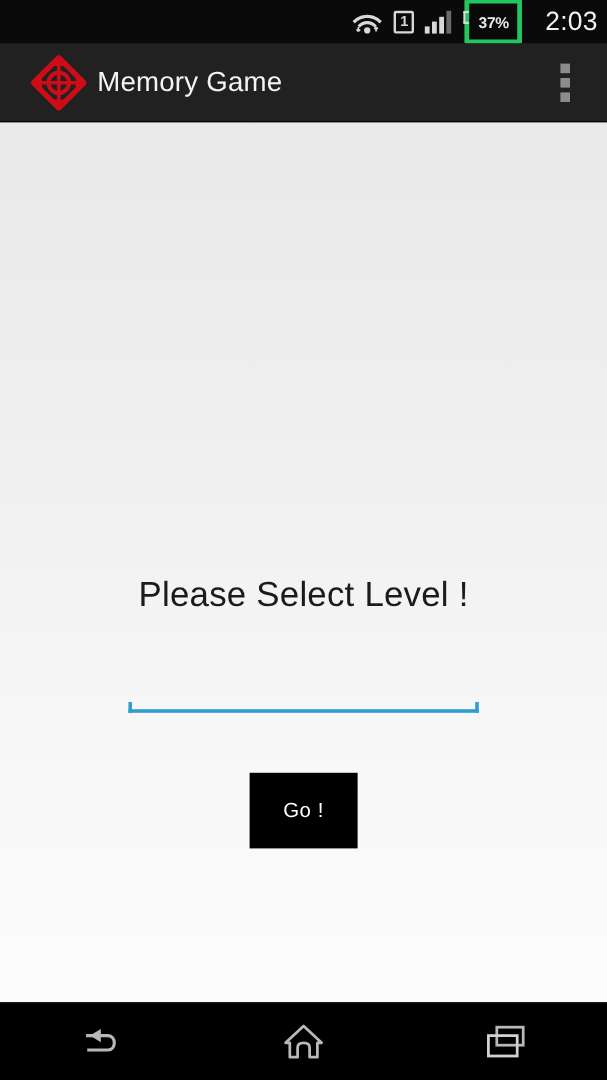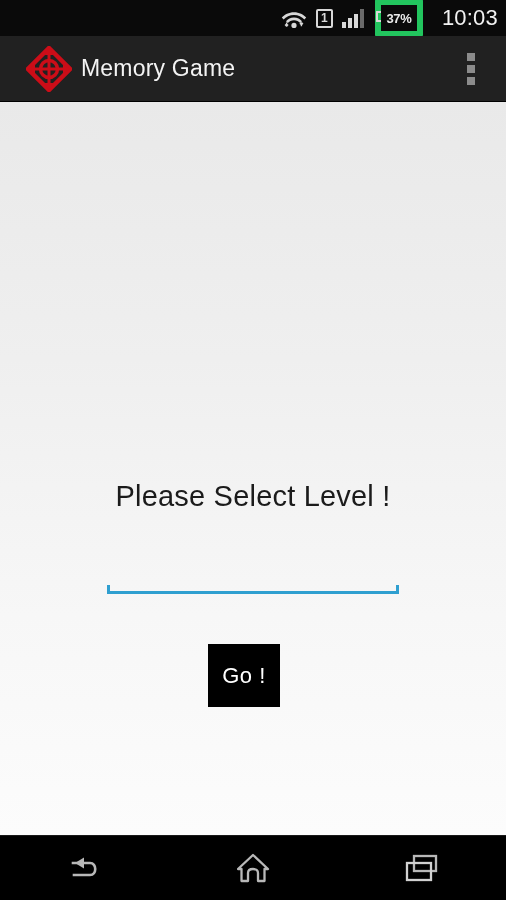--- a/index.html
+++ b/index.html
@@ -41,21 +41,21 @@
   #signal-bars i:nth-child(1){ height:6px; }
   #signal-bars i:nth-child(2){ height:10px; }
   #signal-bars i:nth-child(3){ height:14px; }
   #signal-bars i:nth-child(4){ height:19px; background:#6a6a6a; }
   #battery {
     display:flex; align-items:center;
   }
   #battery-shell {
     position:relative;
     width:48px; height:38px;
-    border:6px solid #22c55e;
+    border:4px solid #22c55e;
     border-radius:2px;
     display:flex; align-items:center; justify-content:center;
   }
   #battery-shell::before {
     content:""; position:absolute; left:-5px; top:6px;
     width:3px; height:7px;
     border-left:2px solid #d8d8d8;
     border-top:2px solid #d8d8d8;
     border-bottom:2px solid #d8d8d8;
     border-radius:1px 0 0 1px;
@@ -129,24 +129,24 @@
     background:#2f9fd0;
   }
   #level-spinner .spin-tick.left { left:0; }
   #level-spinner .spin-tick.right { right:0; }
   #level-spinner .spin-value {
     position:absolute; left:6px; bottom:6px;
     font-size:19px; color:#1b1b1b;
   }
   #go-button {
     position:absolute; left:208px; top:542px;
-    width:72px; height:63px;
+    width:90px; height:63px;
     background:#000;
     color:#fff;
-    font-size:22px;
+    font-size:17px;
     display:flex; align-items:center; justify-content:center;
     border:none; cursor:pointer;
     font-family:"Liberation Sans", sans-serif;
     letter-spacing:0.5px;
   }
 
   
   #nav-bar {
     position:absolute; bottom:0; left:0;
     width:506px; height:65px;
@@ -190,21 +190,21 @@
       </div>
     </div>
 
     <div class="sb-item" id="battery">
       <div id="battery-shell">
         <span id="battery-text">37%</span>
       </div>
     </div>
 
     <div class="sb-item">
-      <span id="clock">10:03</span>
+      <span id="clock">2:03</span>
     </div>
   </div>
 
   <div id="action-bar">
     <svg id="app-icon" viewBox="0 0 46 46">
       <path d="M23 2 L44 23 L23 44 L2 23 Z" fill="none" stroke="#cc0d18" stroke-width="4.5"></path>
       <circle cx="23" cy="23" r="8.5" fill="none" stroke="#cc0d18" stroke-width="3.5"></circle>
       <path d="M23 6 L23 40 M6 23 L40 23" stroke="#cc0d18" stroke-width="3"></path>
       <path d="M23 2 L18.5 9 L27.5 9 Z" fill="#cc0d18"></path>
       <path d="M23 44 L18.5 37 L27.5 37 Z" fill="#cc0d18"></path>

